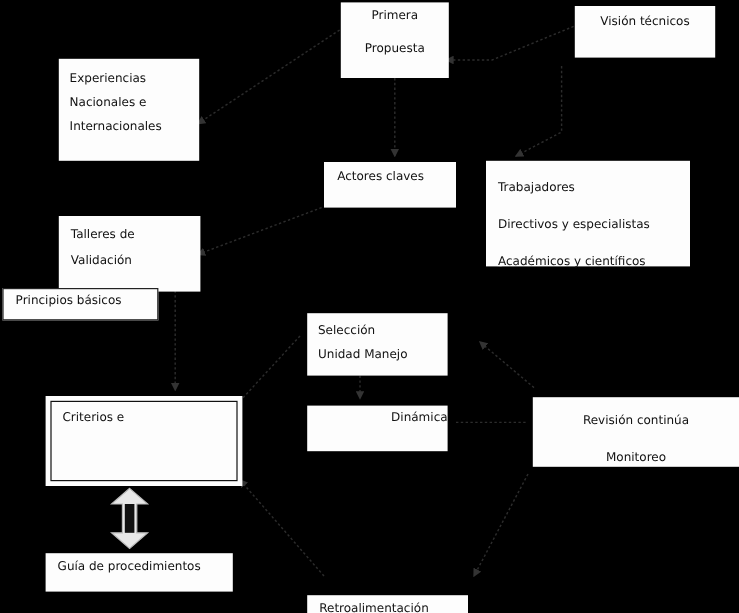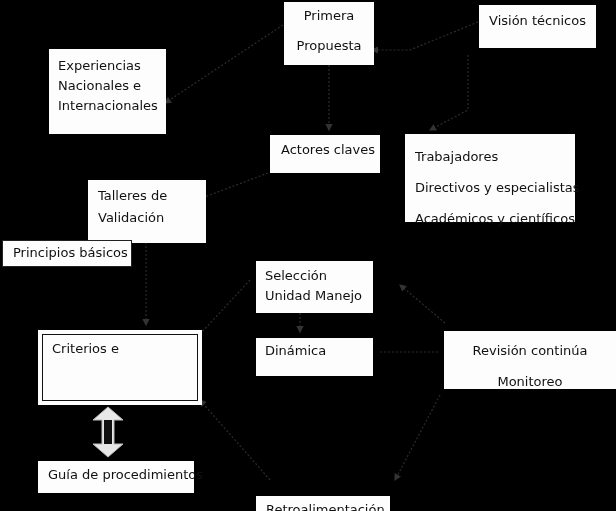--- a/index.html
+++ b/index.html
@@ -1,19 +1,19 @@
 <!DOCTYPE html>
 <html><head>
 <meta charset="utf-8">
 <style>
   html, body { margin: 0; padding: 0; background: #000; }
   body { width: 616px; height: 511px; position: relative; overflow: hidden;
          font-family: "DejaVu Sans", sans-serif; color: #111; }
   .box { position: absolute; background: #fdfdfd; box-sizing: border-box;
-         font-size: 13px; line-height: 1.25; }
+         font-size: 10px; line-height: 1.25; }
   .box .line { display: block; white-space: nowrap; }
   svg.conn { position: absolute; left: 0; top: 0; width: 616px; height: 511px; pointer-events: none; }
 </style>
 </head>
 <body>
 
 <svg class="conn" viewBox="0 0 616 511">
   <defs>
     <marker id="ah" markerWidth="6" markerHeight="6" refX="5" refY="3" orient="auto">
       <path d="M0,0 L6,3 L0,6 z" fill="#333"></path>
@@ -67,41 +67,41 @@
 <div class="box" style="left:270px;top:135px;width:110px;height:38px;padding:7px 0 0 11px;">
   <span class="line">Actores claves</span>
 </div>
 
 <div class="box" style="left:405px;top:134px;width:170px;height:88px;padding:7px 0 0 10px;line-height:31px;">
   <span class="line">Trabajadores</span>
   <span class="line">Directivos y especialistas</span>
   <span class="line">Académicos y científicos</span>
 </div>
 
-<div class="box" style="left:49px;top:180px;width:118px;height:63px;padding:5px 0 0 10px;line-height:22px;margin-left:39px;">
+<div class="box" style="left:49px;top:180px;width:118px;height:63px;padding:5px 0 0 10px;line-height:22px;">
   <span class="line">Talleres de</span>
   <span class="line">Validación</span>
 </div>
 
 <div class="box" style="left:2px;top:240px;width:130px;height:27px;border:1px solid #222;padding:4px 0 0 10px;">
   <span class="line">Principios básicos</span>
 </div>
 
 <div class="box" style="left:256px;top:249px;width:117px;height:52px;padding:5px 0 0 9px;line-height:20px;margin-top:12px;">
   <span class="line">Selección</span>
   <span class="line">Unidad Manejo</span>
 </div>
 
 <div class="box" style="left:38px;top:330px;width:164px;height:75px;padding:4px;">
   <div style="border:1px solid #111;height:100%;box-sizing:border-box;padding:3px 0 0 9px;line-height:22px;">
     <span class="line">Criterios e</span>
   </div>
 </div>
 
-<div class="box" style="left:256px;top:338px;width:117px;height:38px;padding:5px 0 0 9px;">
+<div class="box" style="left:256px;top:338px;width:117px;height:38px;padding:5px 0 0 20px;text-align:right;">
   <span class="line">Dinámica</span>
 </div>
 
 <div class="box" style="left:444px;top:331px;width:172px;height:58px;text-align:center;padding-top:7px;line-height:25px;">
   <span class="line">Revisión continúa</span>
   <span class="line" style="margin-top:6px;">Monitoreo</span>
 </div>
 
 <svg style="position:absolute;left:90px;top:406px;" width="36" height="52" viewBox="0 0 36 52">
   <path d="M18,1 L33,14 L24,14 L24,38 L33,38 L18,51 L3,38 L12,38 L12,14 L3,14 Z" fill="#e8e8e8" stroke="#bbb" stroke-width="1"></path>

